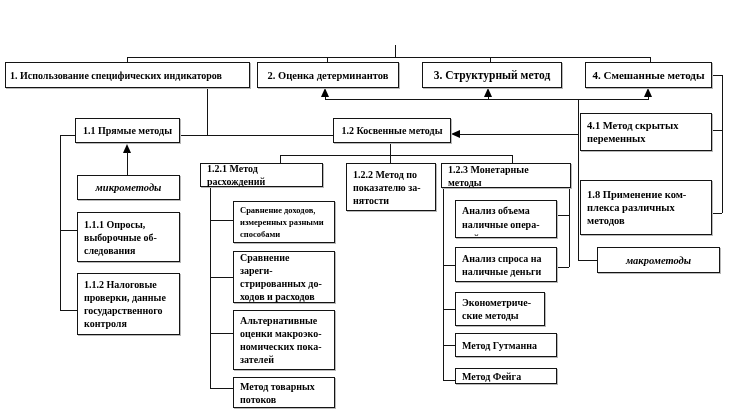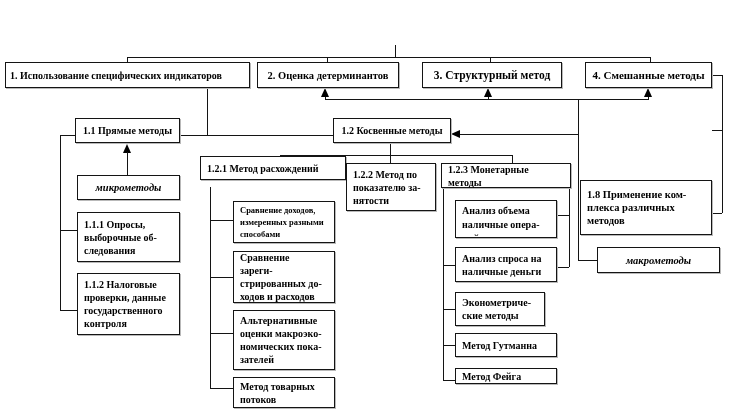--- a/index.html
+++ b/index.html
@@ -97,21 +97,21 @@
 
   <div class="node c it" style="left:77px;top:175px;width:103px;height:25px;font-size:10.5px">микрометоды</div>
   <div class="node l" style="left:77px;top:212px;width:103px;height:50px">1.1.1 Опросы,
 выборочные об-
 следования</div>
   <div class="node l" style="left:77px;top:273px;width:103px;height:62px">1.1.2 Налоговые
 проверки, данные
 государственного
 контроля</div>
 
-  <div class="node l" style="left:200px;top:156px;width:146px;height:24px">1.2.1 Метод расхождений</div>
+  <div class="node l" style="left:200px;top:163px;width:123px;height:24px">1.2.1 Метод расхождений</div>
   <div class="node l" style="left:346px;top:163px;width:90px;height:48px">1.2.2 Метод по
 показателю за-
 нятости</div>
   <div class="node l" style="left:441px;top:163px;width:130px;height:25px">1.2.3 Монетарные методы</div>
 
   <div class="node l" style="left:233px;top:201px;width:102px;height:42px;font-size:8.5px;line-height:12px">Сравнение доходов,
 измеренных разными
 способами</div>
   <div class="node l" style="left:233px;top:251px;width:102px;height:52px">Сравнение зареги-
 стрированных до-
@@ -126,18 +126,20 @@
   <div class="node l" style="left:455px;top:200px;width:102px;height:38px;line-height:14px;overflow:hidden;align-items:flex-start;padding-top:3px">Анализ объема
 наличные опера-
 ций</div>
   <div class="node l" style="left:455px;top:247px;width:102px;height:35px">Анализ спроса на
 наличные деньги</div>
   <div class="node l" style="left:455px;top:292px;width:90px;height:34px">Эконометриче-
 ские методы</div>
   <div class="node l" style="left:455px;top:333px;width:102px;height:24px">Метод Гутманна</div>
   <div class="node l" style="left:455px;top:368px;width:102px;height:16px">Метод Фейга</div>
 
+  <div class="node l" style="left:580px;top:113px;width:132px;height:38px;font-size:10.5px">4.1 Метод скрытых
+переменных</div>
   <div class="node l" style="left:580px;top:180px;width:132px;height:55px;font-size:10.5px">1.8 Применение ком-
 плекса различных
 методов</div>
   <div class="node c it" style="left:597px;top:247px;width:123px;height:26px;font-size:10.5px">макрометоды</div>
 
 </div>
 
 </body></html>

